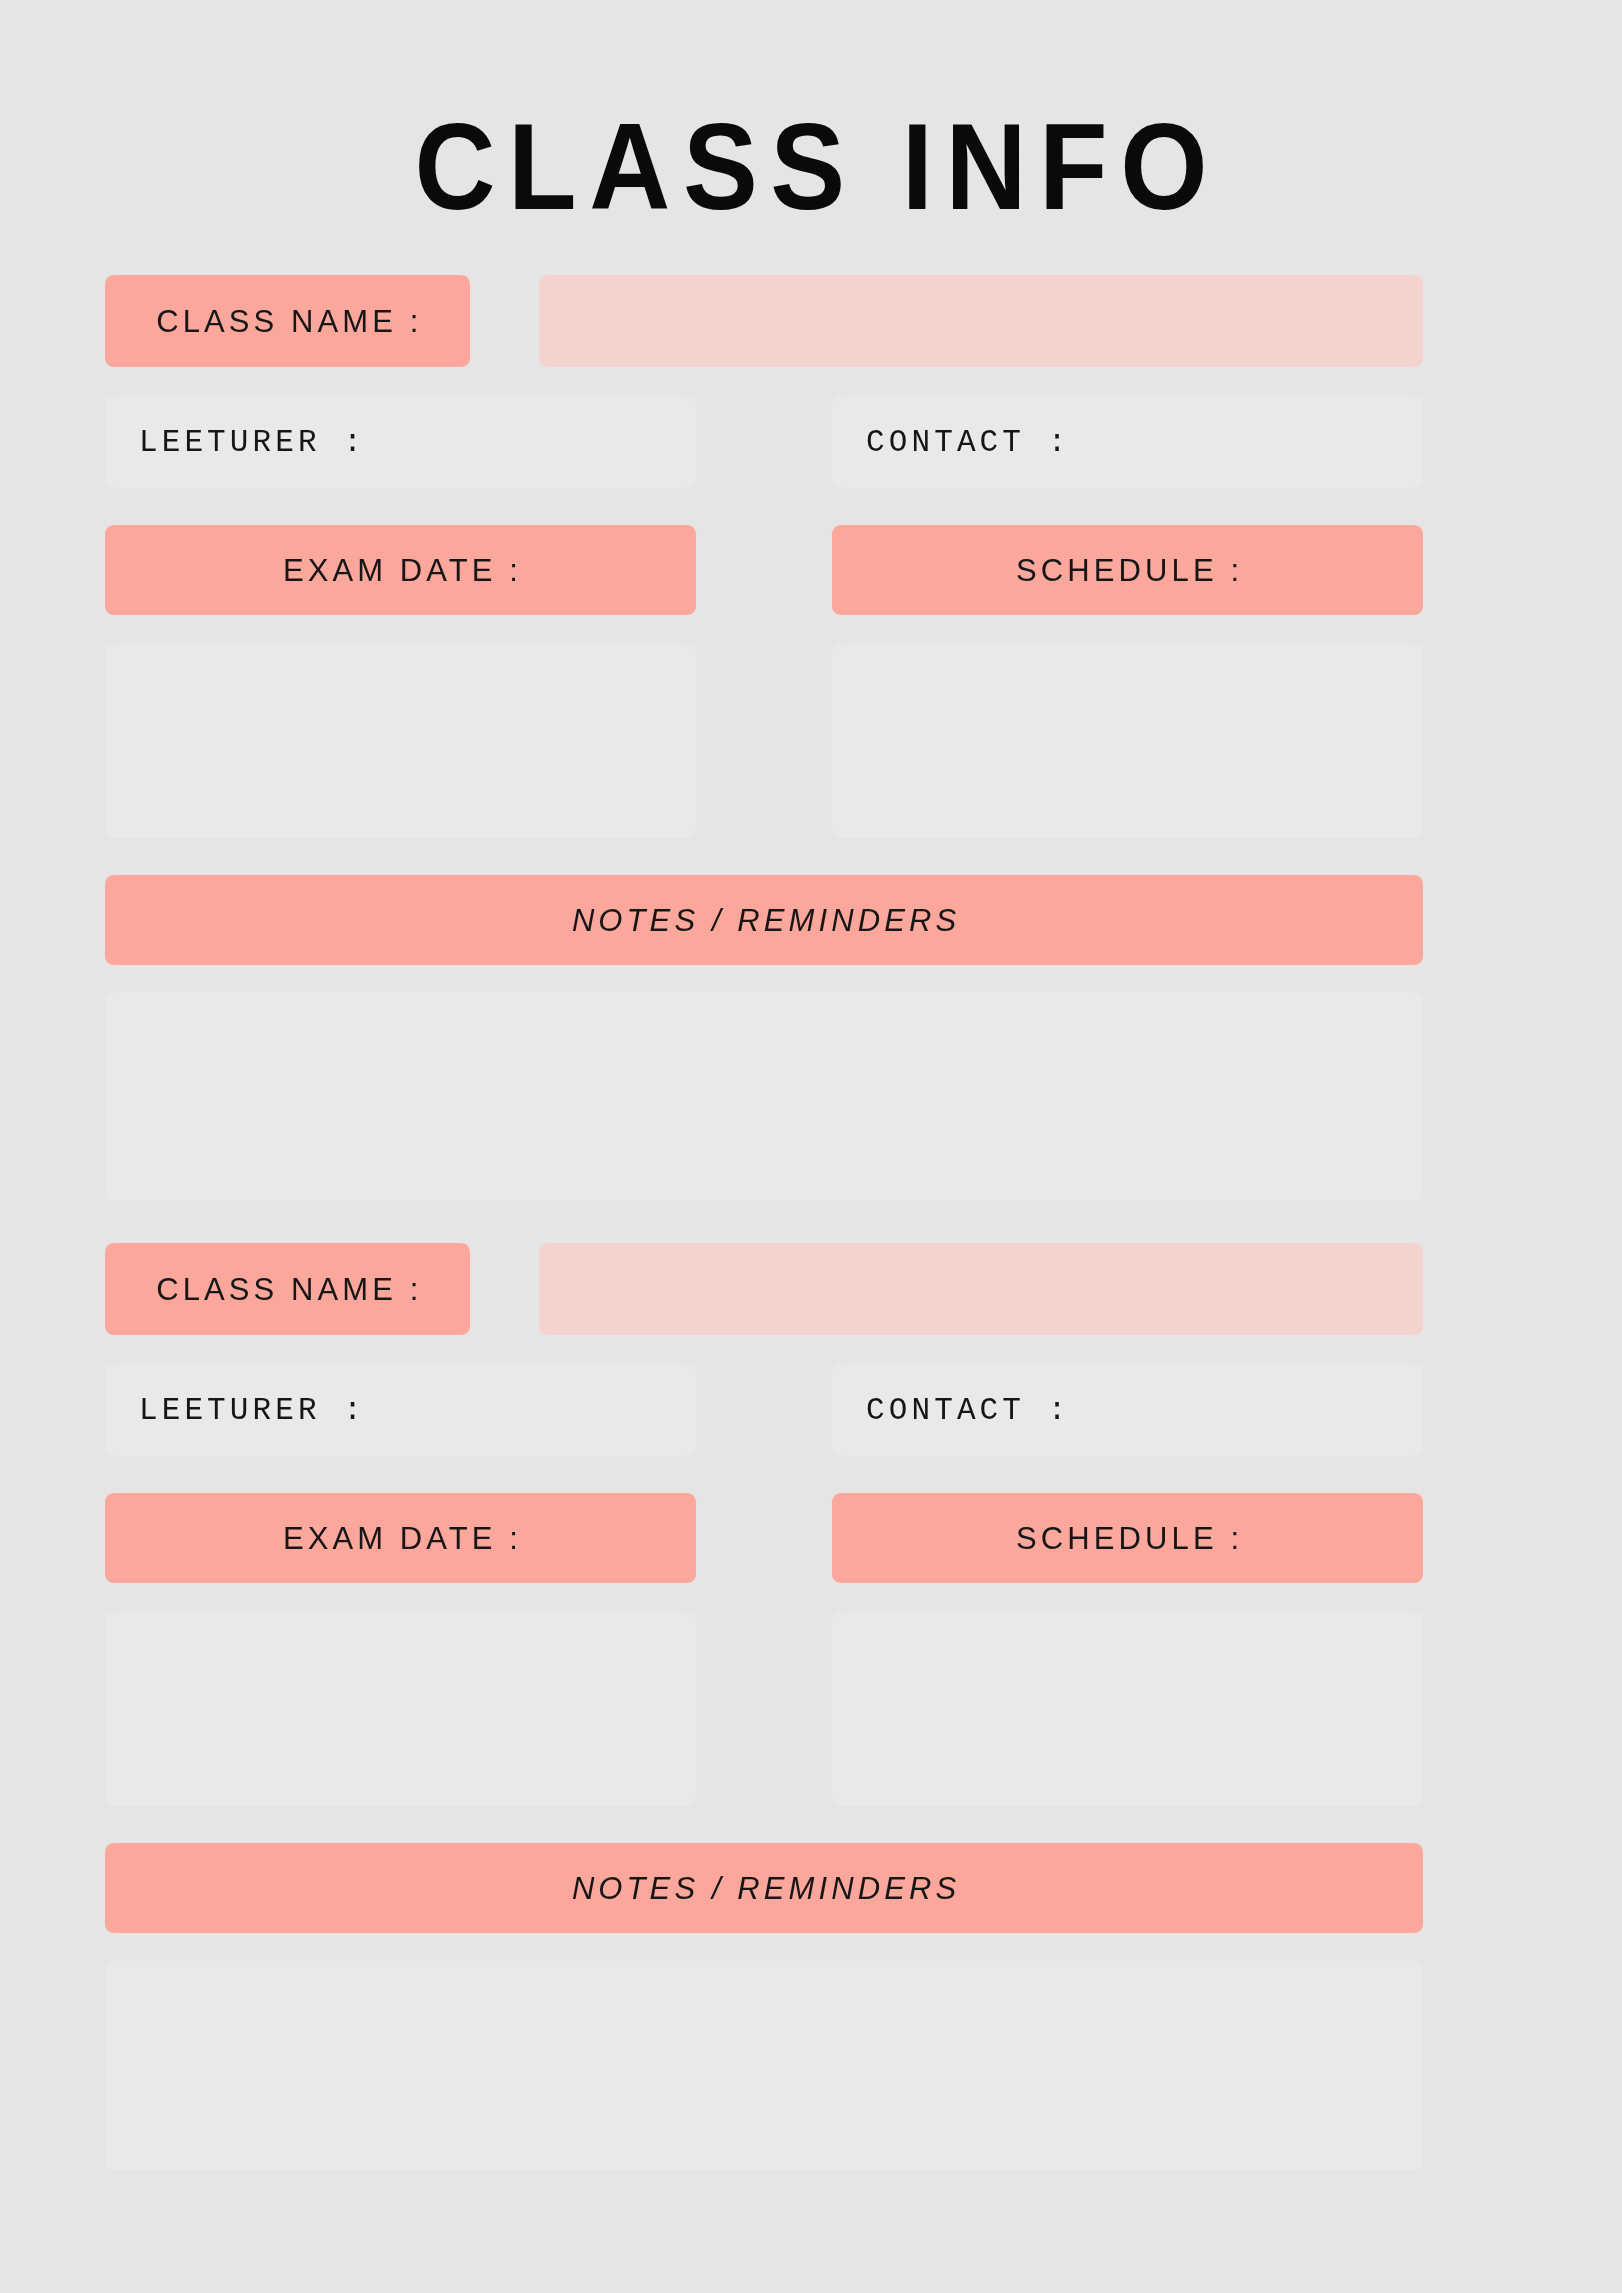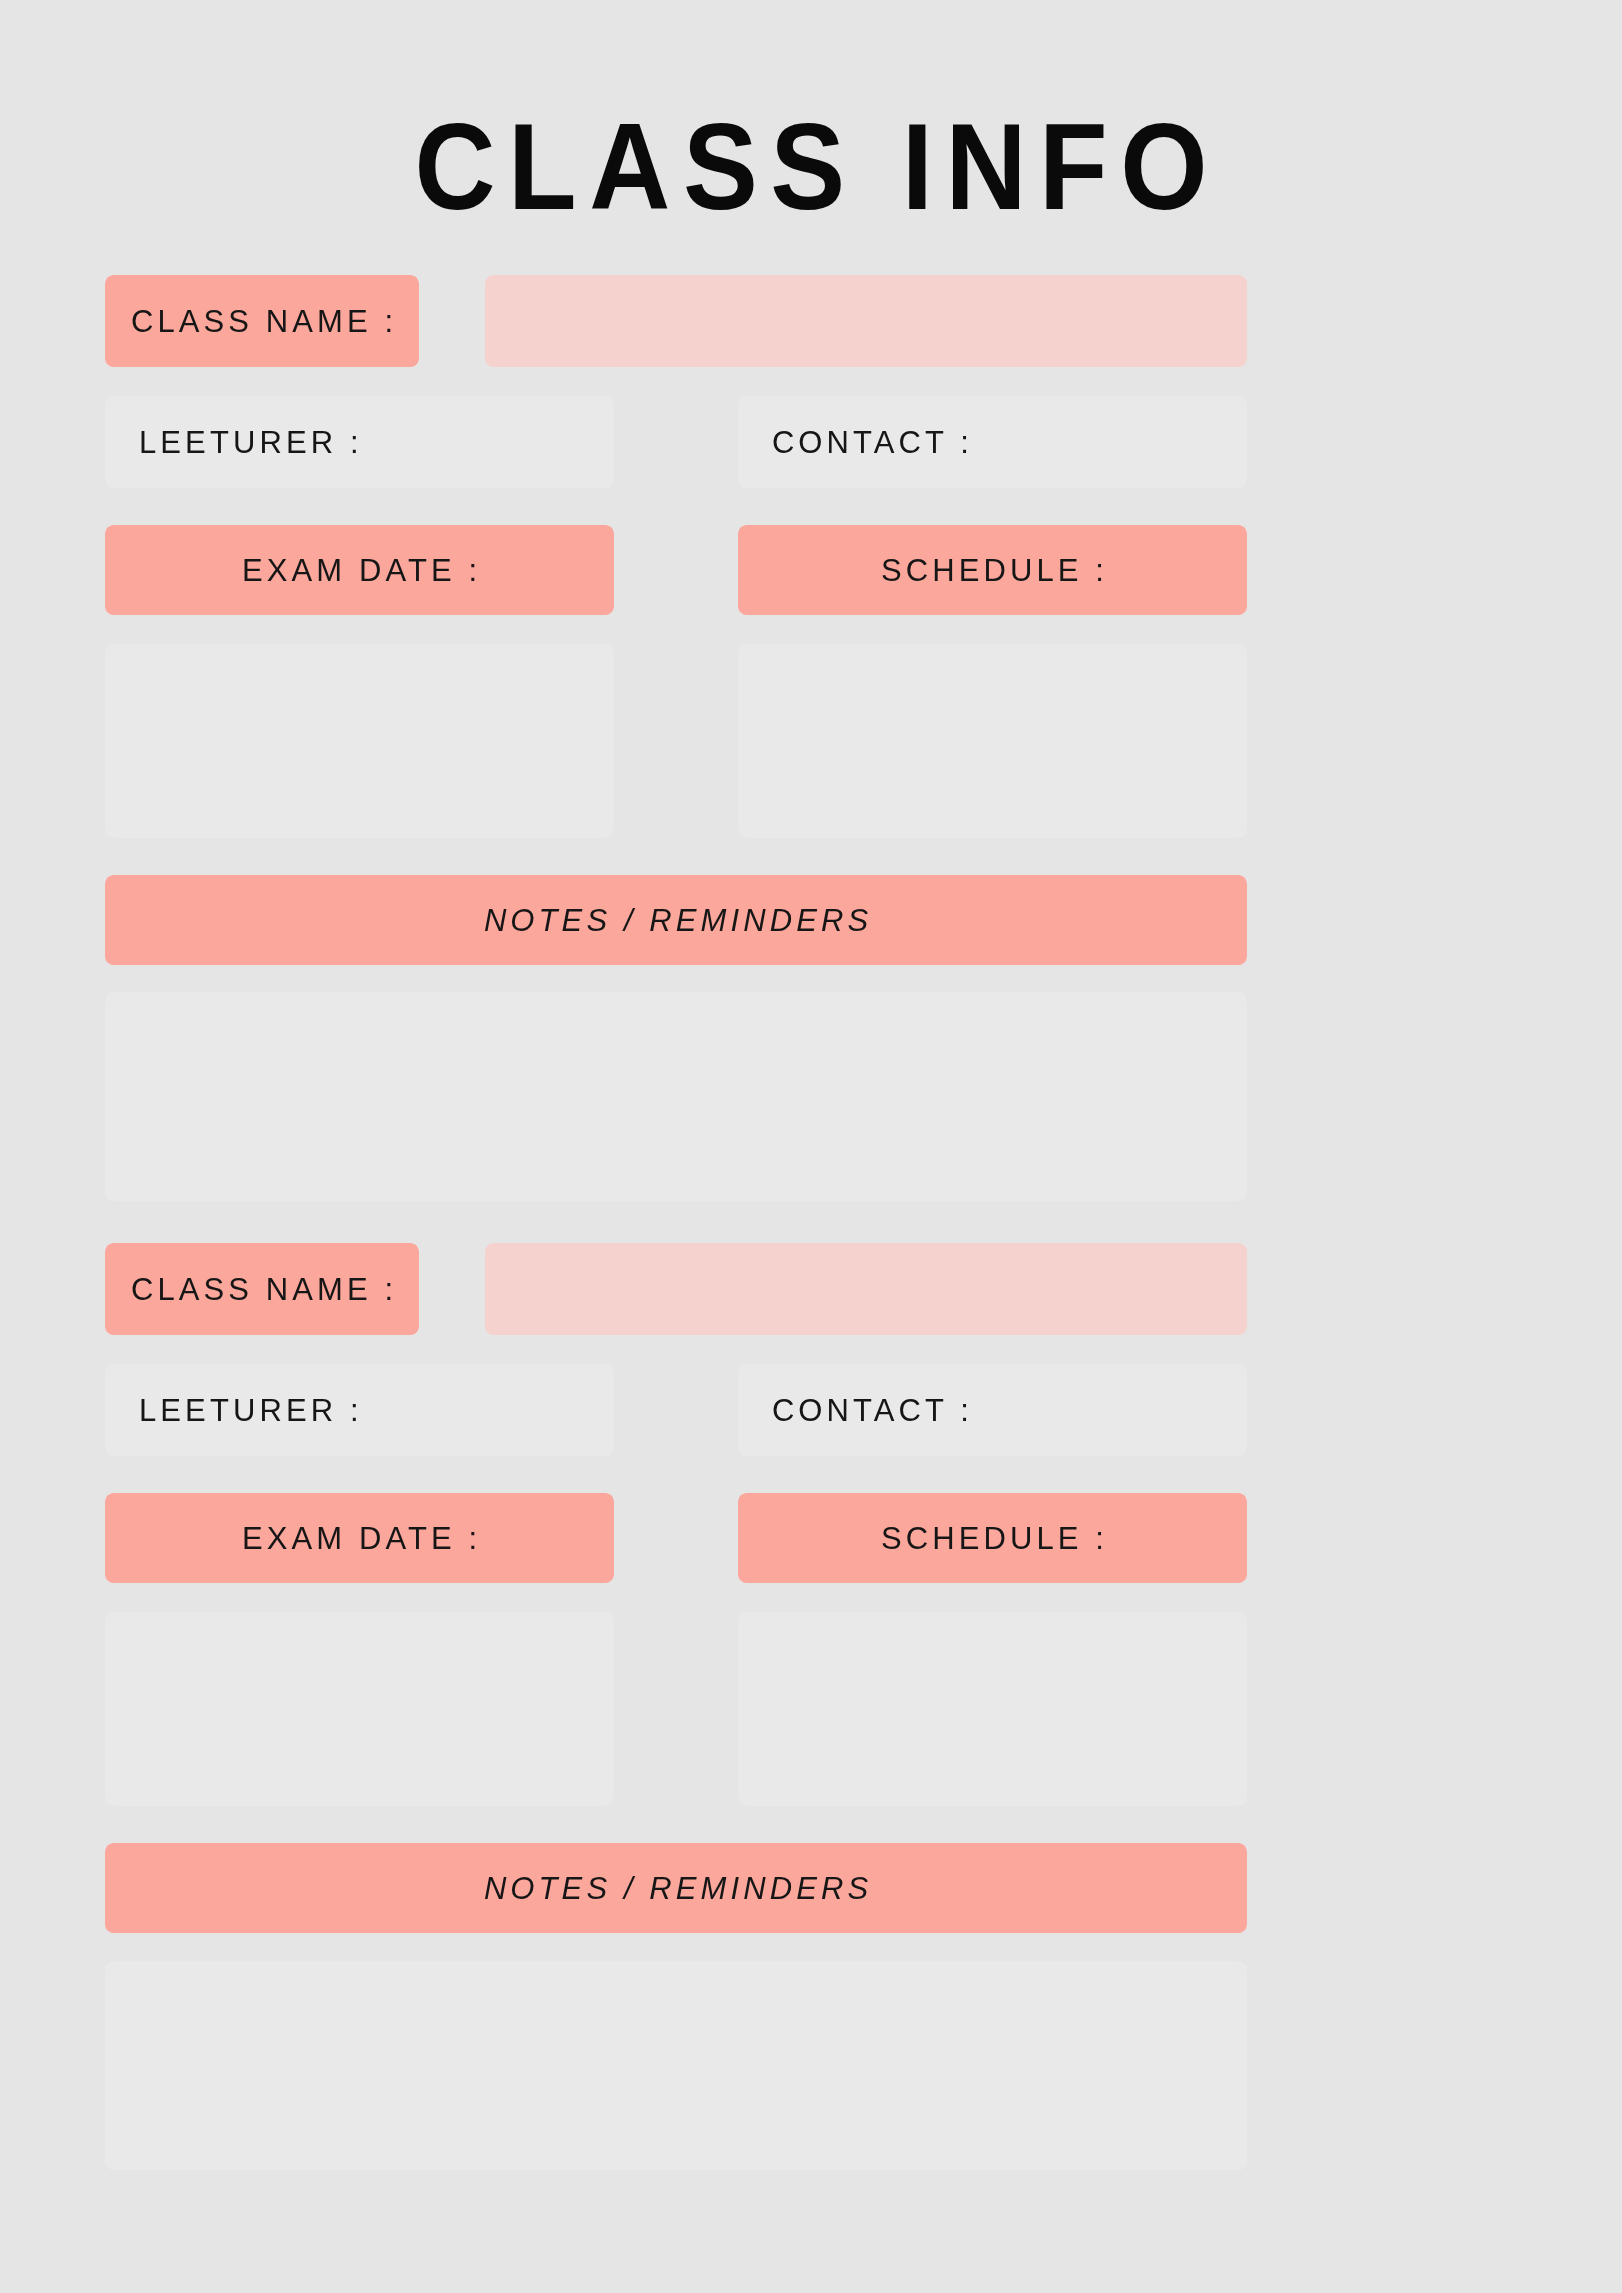--- a/index.html
+++ b/index.html
@@ -54,21 +54,21 @@
 
   .section {
     width: 1409px;
   }
   .section + .section {
     margin-top: 42px;
   }
 
   .row {
     display: flex;
-    width: 1142px;
+    width: 1318px;
     gap: 23px;
   }
   .gap-v-28 { height: 27.4px; }
   .gap-v-30 { height: 29px; }
   .gap-v-38 { height: 37px; }
 
   
   .blk {
     border-radius: 8.8px;
     box-sizing: border-box;
@@ -88,20 +88,21 @@
     color: #161616;
     white-space: nowrap;
   }
   .lbl-center {
     width: 100%;
     text-align: center;
     text-indent: 4.1px;
   }
   .lbl-left {
     padding-left: 34px;
+    font-family: Liberation Mono, monospace;
   }
 
   
   .classname-label {
     width: 404px;
     height: 92px;
     justify-content: center;
   }
   .classname-spacer { width: 25.5px; }
   .classname-field {

